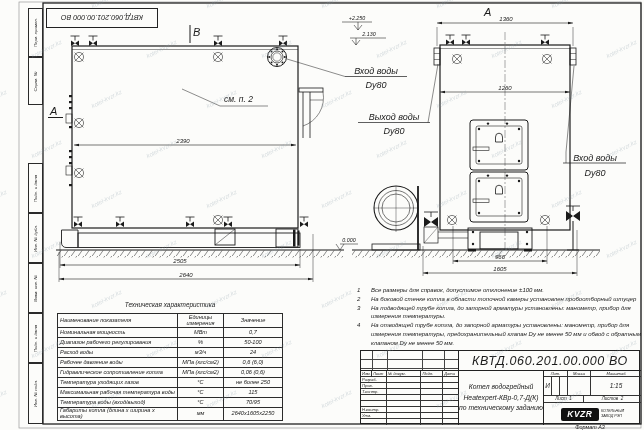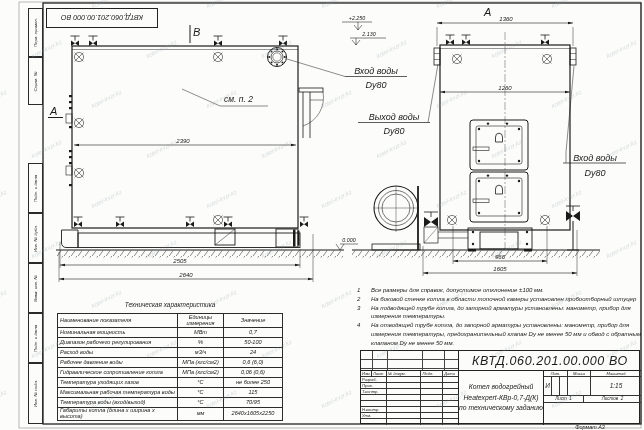--- a/index.html
+++ b/index.html
@@ -501,20 +501,27 @@
       <span style="width:8px">И</span>
       <span style="width:8px"></span>
       <span style="width:8px"></span>
       <span style="width:23px"></span>
       <span style="width:50px">1:15</span>
     </div>
     <div class="rr rs">
       <span style="width:40px"><i style="font-style:italic">Лист</i>&nbsp;&nbsp;<i style="font-style:italic">1</i></span>
       <span style="width:57px"><i style="font-style:italic">Листов</i>&nbsp;&nbsp;<i style="font-style:italic">2</i></span>
     </div>
+    <div class="rl">
+      <div class="kvzr">KVZR</div>
+      <div class="kcap">
+        <div>КОТЕЛЬНЫЙ</div>
+        <div>ЗАВОД РЭП</div>
+      </div>
+    </div>
   </div>
 </div>
 
 <div class="abs fmt">Формат  А3</div>
 
 <div id="wm-layer">
       <span class="wm" style="left: -25px; top: -4px;">kotel-kvzr.kz</span>
       <span class="wm" style="left: 90px; top: -4px;">kotel-kvzr.kz</span>
       <span class="wm" style="left: 205px; top: -4px;">kotel-kvzr.kz</span>
       <span class="wm" style="left: 320px; top: -4px;">kotel-kvzr.kz</span>

